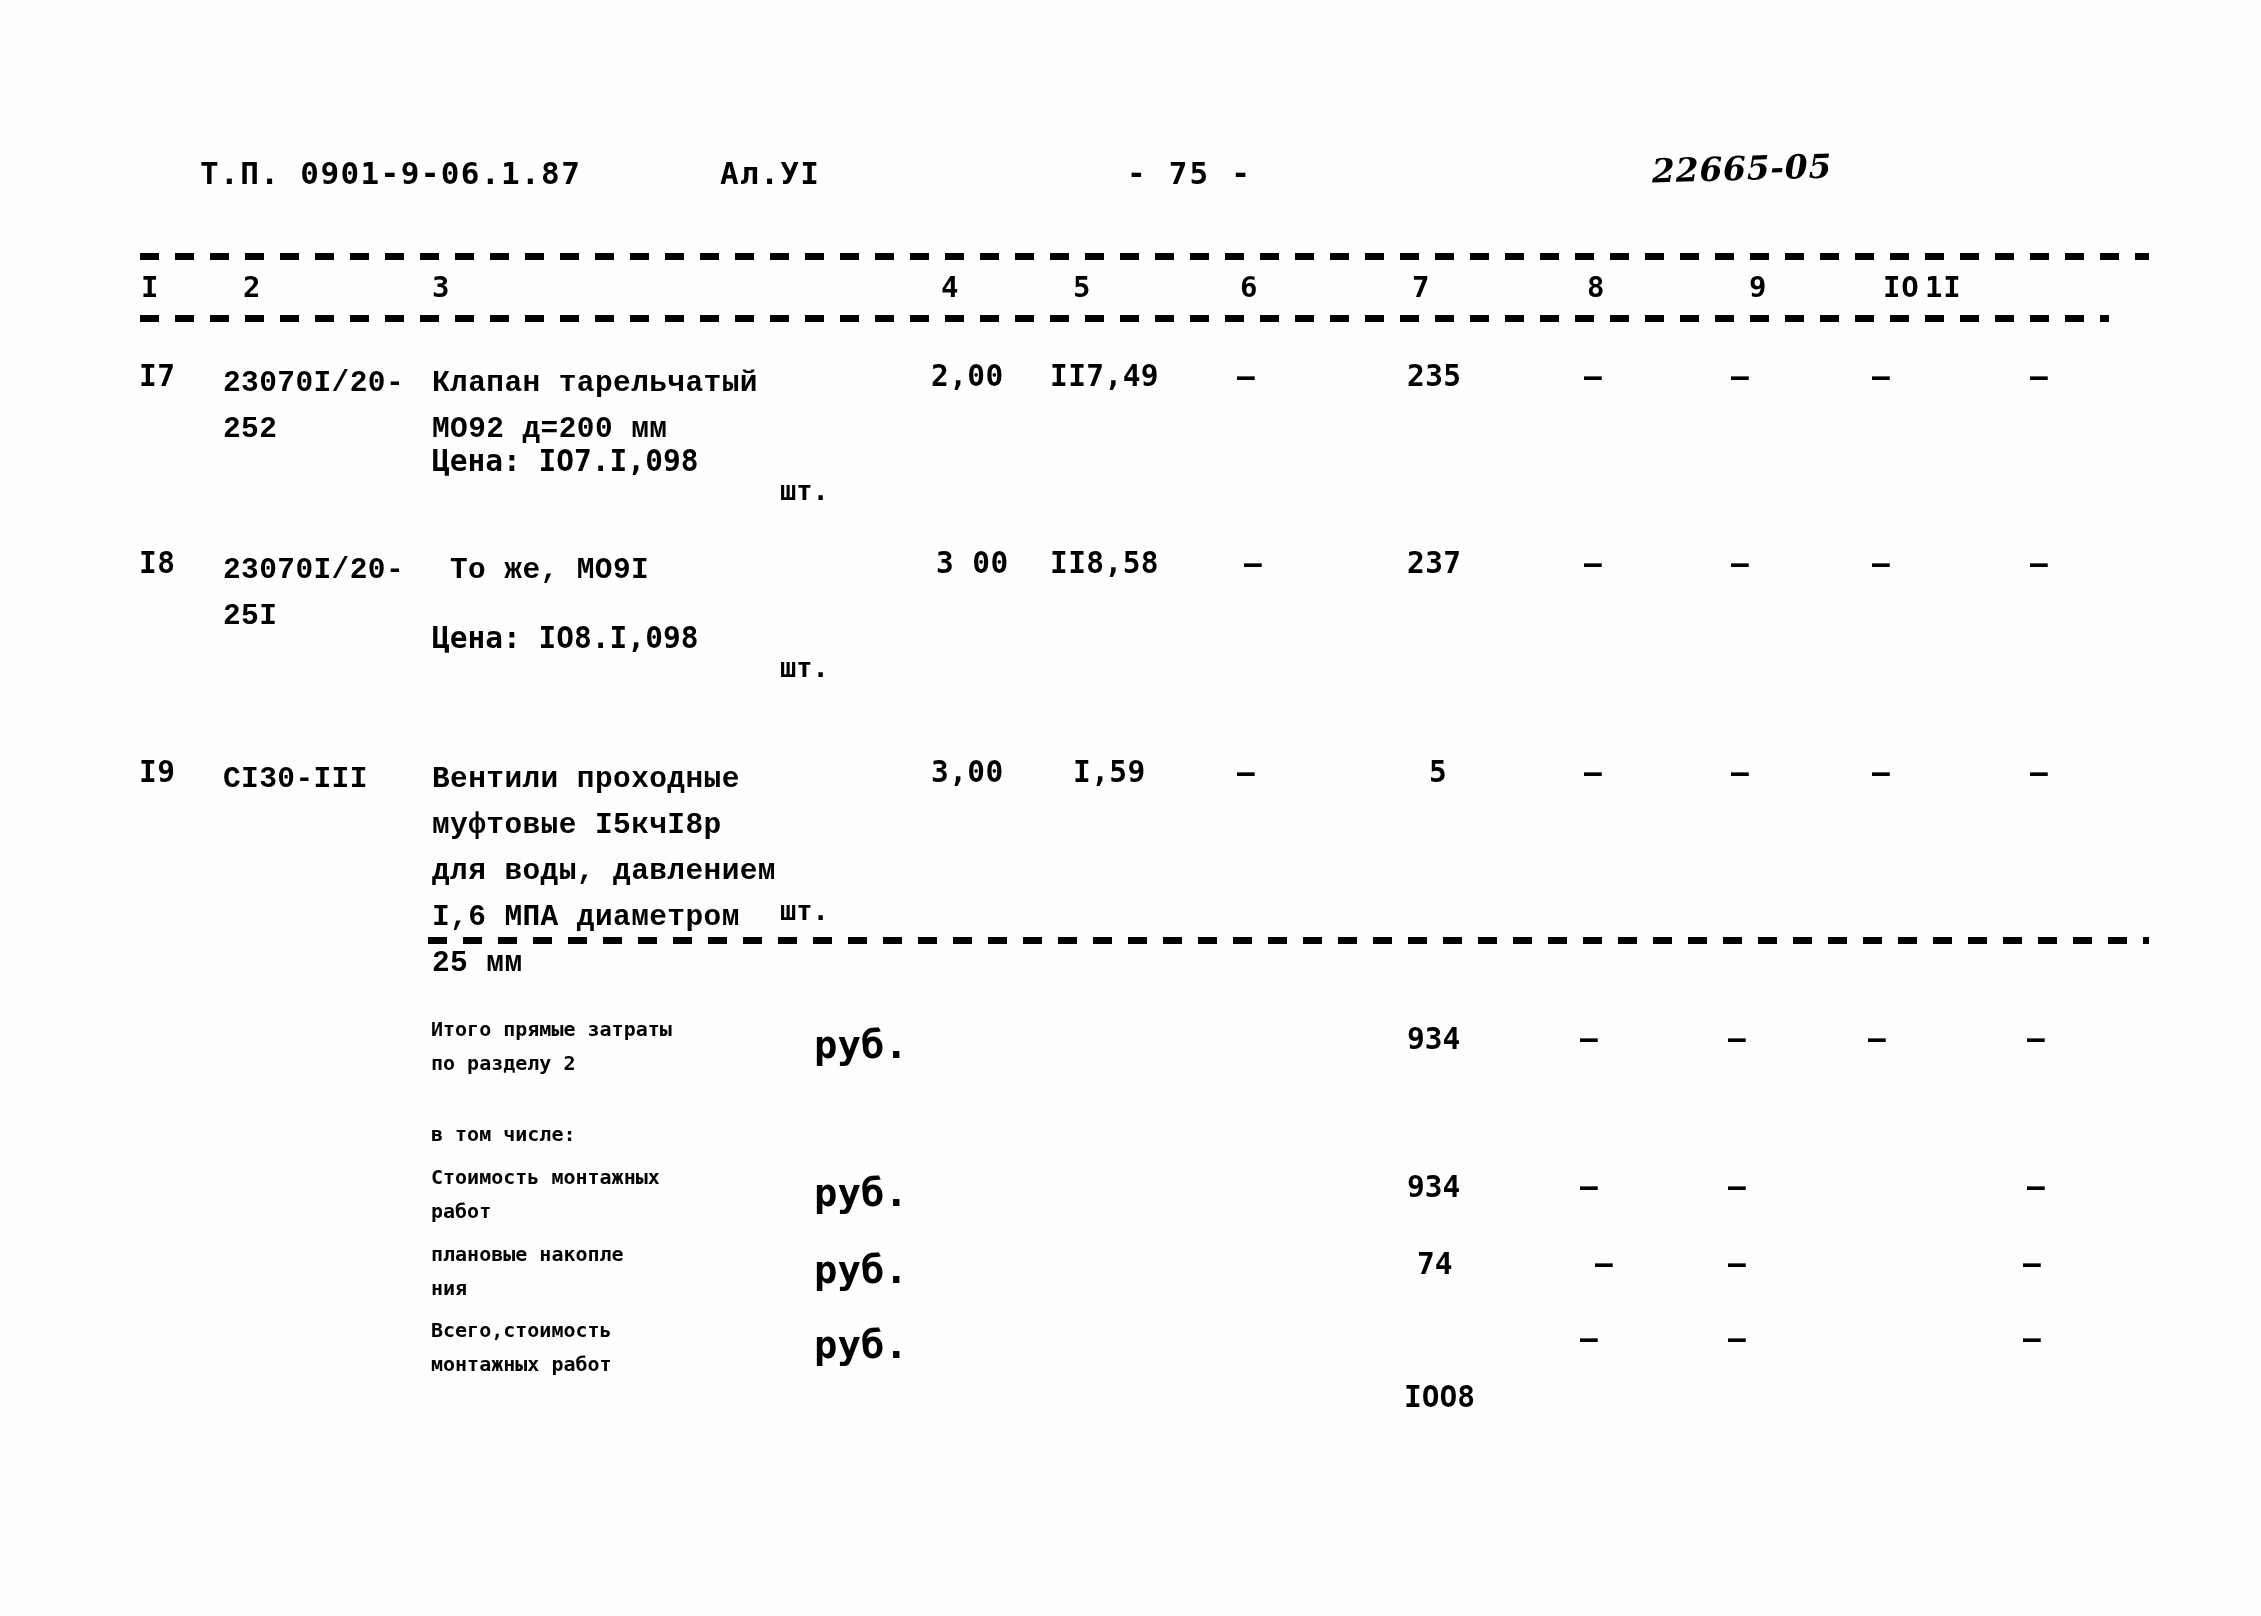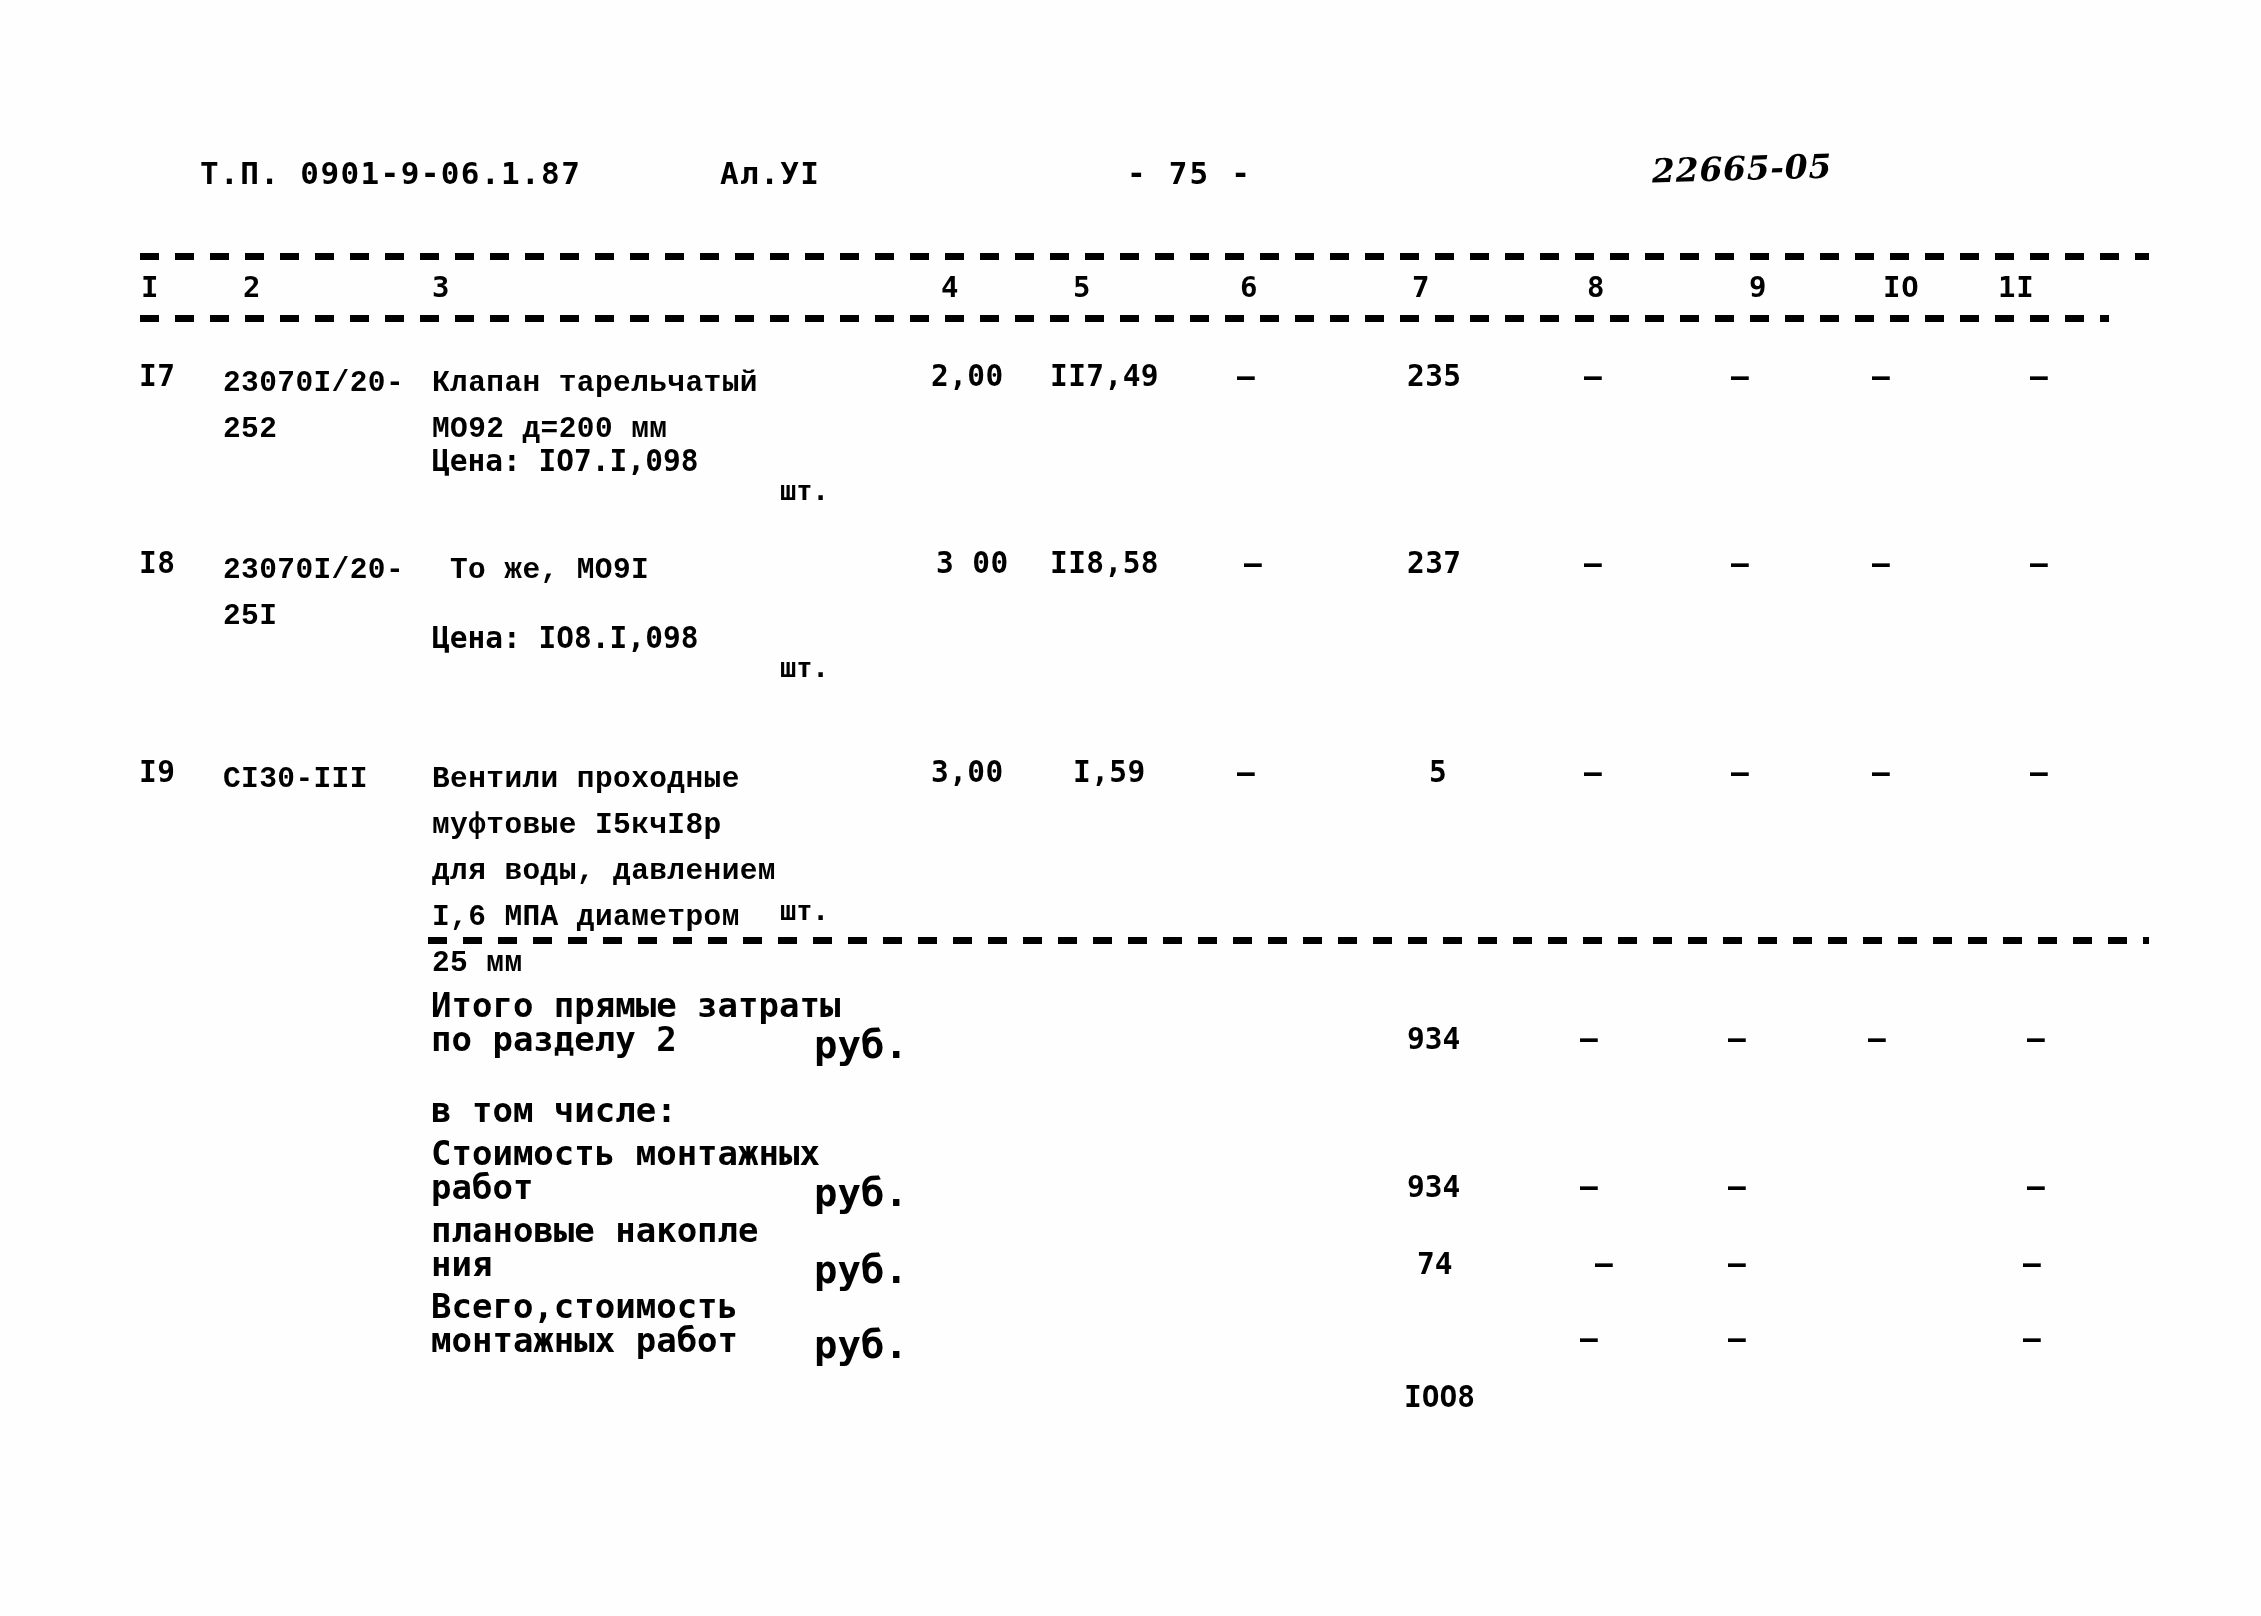--- a/index.html
+++ b/index.html
@@ -124,24 +124,25 @@
 
   .price-line {
     position: absolute;
     font-size: 29.5px;
     font-weight: 700;
     white-space: nowrap;
   }
 
   .summary-label {
     position: absolute;
-    font-size: 34px;
+    font-size: 20px;
     font-weight: 700;
     white-space: pre-line;
     line-height: 34px;
+    margin-top: 24px;
   }
   .summary-unit {
     position: absolute;
     font-size: 39px;
     font-weight: 700;
     white-space: nowrap;
     margin-left: 26px;
   }
   .summary-value {
     position: absolute;
@@ -171,21 +172,21 @@
     <div class="colhead" style="left:141px">I</div>
     <div class="colhead" style="left:243px">2</div>
     <div class="colhead" style="left:432px">3</div>
     <div class="colhead" style="left:941px">4</div>
     <div class="colhead" style="left:1073px">5</div>
     <div class="colhead" style="left:1240px">6</div>
     <div class="colhead" style="left:1412px">7</div>
     <div class="colhead" style="left:1587px">8</div>
     <div class="colhead" style="left:1749px">9</div>
     <div class="colhead" style="left:1883px">IO</div>
-    <div class="colhead" style="left:1998px">1I</div>
+    <div class="colhead" style="left:1925px">1I</div>
 
     <div class="row" style="top:0">
       <div class="cell c-num" style="left:139px;top:360px">I7</div>
       <div class="cell c-desc" style="left:223px;top:360px">23070I/20-
 252</div>
       <div class="cell c-desc" style="left:432px;top:360px">Клапан тарельчатый
 МО92   д=200 мм</div>
       <div class="price-line" style="left:432px;top:444px">Цена: IO7.I,098</div>
       <div class="unit" style="left:780px;top:475px">шт.</div>
       <div class="cell" style="left:931px;top:360px">2,00</div>

